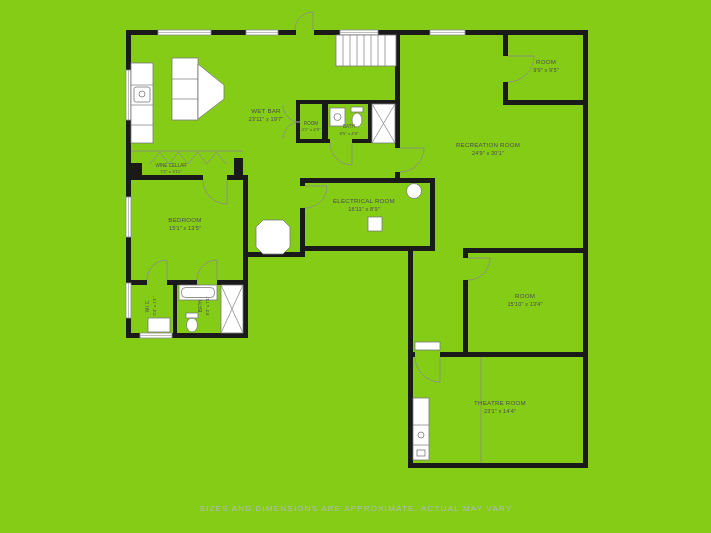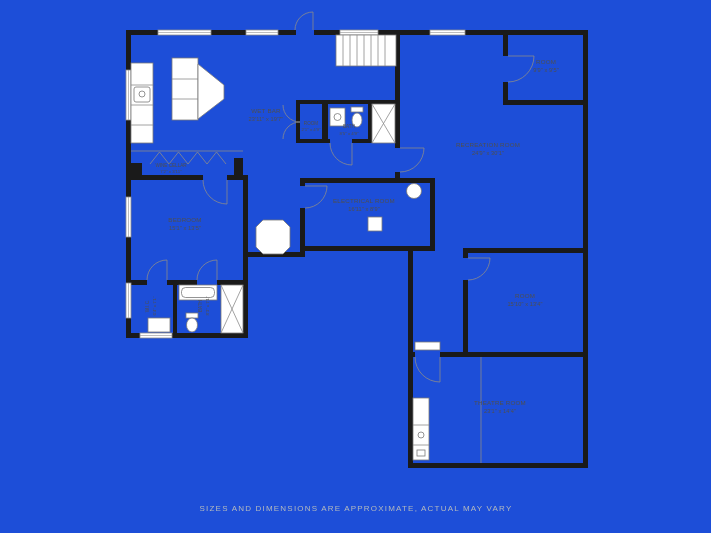--- a/index.html
+++ b/index.html
@@ -1,16 +1,16 @@
 <!DOCTYPE html>
 <html><head>
 <meta charset="utf-8">
 <style>
   html,body{margin:0;padding:0;background:#ffffff;}
-  .stage{position:relative;width:711px;height:533px;background:#1d4ed8;overflow:hidden;
+  .stage{position:relative;width:711px;height:533px;background:#84cc16;overflow:hidden;
          font-family:"Liberation Sans","DejaVu Sans",sans-serif;}
   svg{position:absolute;left:0;top:0;}
   .wall{fill:#1a1a1a;stroke:none;}
   .thin{stroke:#8c8c8c;stroke-width:0.8;fill:none;}
   .fix{stroke:#7a7a7a;stroke-width:0.8;fill:#ffffff;}
   .door{stroke:#8c8c8c;stroke-width:0.8;fill:none;}
   .win{fill:#ffffff;stroke:#909090;stroke-width:0.8;}
   .winline{stroke:#909090;stroke-width:0.6;}
   .lbl{fill:#4f4f4f;}
   .lbl .nm{font-size:6.2px;letter-spacing:0.2px;}

